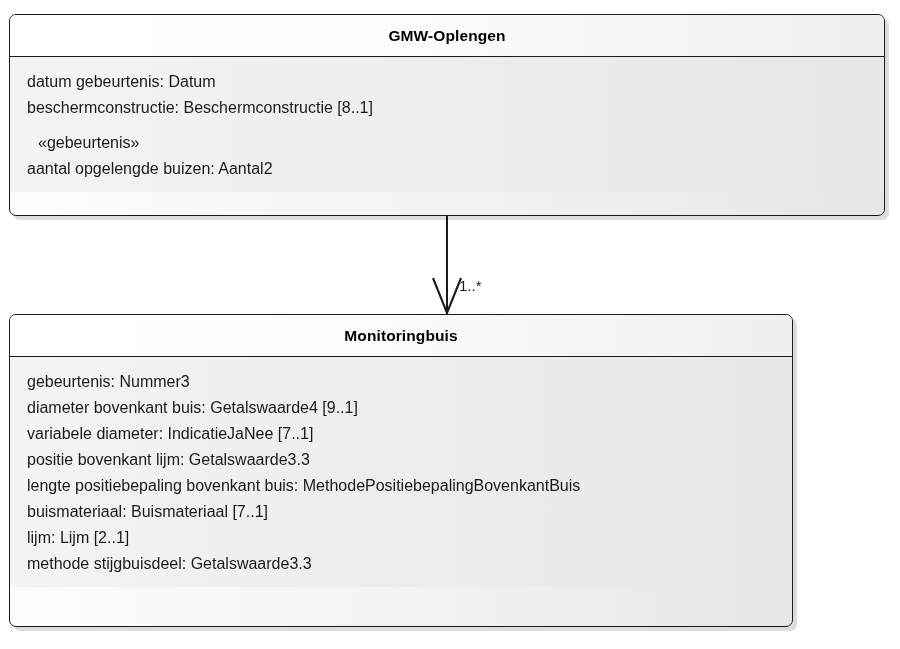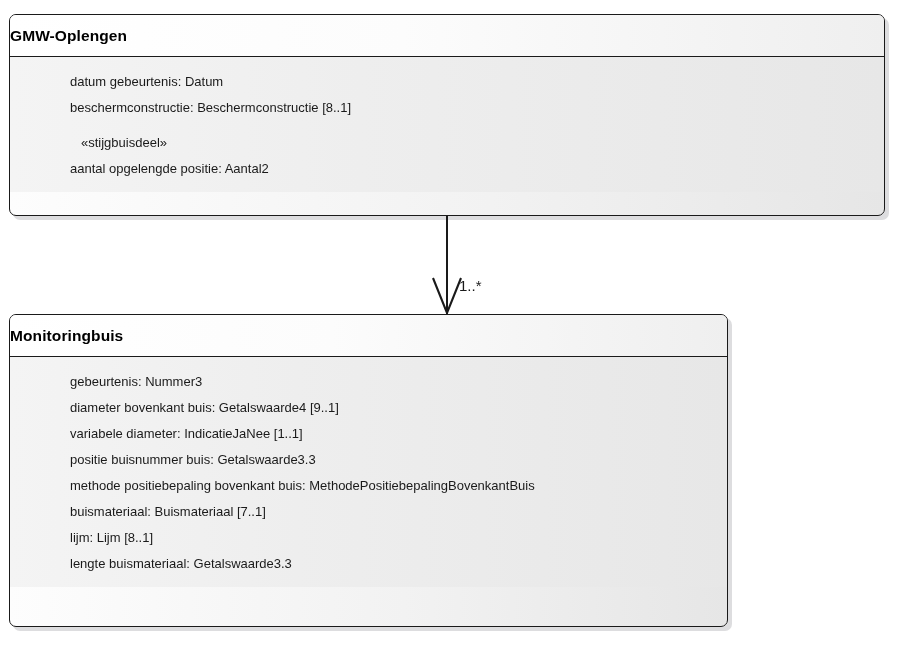--- a/index.html
+++ b/index.html
@@ -26,38 +26,38 @@
     border: 1.6px solid #1a1a1a;
     border-radius: 7px;
     background: linear-gradient(to right, #fdfdfd 0%, #f2f2f2 55%, #e6e6e6 100%);
     box-shadow: 4px 4px 0 0 rgba(180,180,185,0.45);
     overflow: hidden;
   }
   .uml-header {
     box-sizing: border-box;
     height: 42px;
     line-height: 42px;
+    text-align: center;
     font-weight: bold;
     font-size: 15.5px;
     color: #000000;
     background: linear-gradient(to right, #ffffff 0%, #fcfcfc 45%, #efefef 100%);
     border-bottom: 1.6px solid #1a1a1a;
     letter-spacing: 0.1px;
   }
   .uml-body {
     box-sizing: border-box;
     padding: 12px 0 10px 17px;
     background: linear-gradient(to right, #f4f4f4 0%, #eeeeee 40%, #e7e7e7 100%);
   }
   .attr {
-    font-size: 13px;
+    font-size: 16px;
     line-height: 26px;
     color: #1a1a1a;
     white-space: nowrap;
-    margin-left: 43px;
   }
   .attr.stereotype {
     padding-left: 11px;
     padding-top: 9px;
   }
 
   
   .conn-line {
     position: absolute;
     background: #1a1a1a;
@@ -76,40 +76,40 @@
 </head>
 <body>
 
 <div id="canvas">
 
   <div class="uml-class" id="class-0" style="left:9px; top:14px; width:876px; height:202px;">
     <div class="uml-header">GMW-Oplengen</div>
     <div class="uml-body" id="body-0">
         <div class="attr">datum gebeurtenis: Datum</div>
         <div class="attr">beschermconstructie: Beschermconstructie [8..1]</div>
-        <div class="attr stereotype">«stijgbuisdeel»</div>
-        <div class="attr">aantal opgelengde positie: Aantal2</div>
+        <div class="attr stereotype">«gebeurtenis»</div>
+        <div class="attr">aantal opgelengde buizen: Aantal2</div>
       </div>
   </div>
 
   <div class="conn-line" style="left:446px; top:216px; width:1.8px; height:98px;"></div>
 
   <svg class="arrow-head" style="left:425px; top:276px; width:44px; height:40px;" viewBox="0 0 44 40">
     <path d="M 8 2 L 22 37 L 36 2" fill="none" stroke="#1a1a1a" stroke-width="2.1"></path>
   </svg>
 
   <div class="mult-label" style="left:459px; top:277px;">1..*</div>
 
-  <div class="uml-class" id="class-1" style="left:9px; top:314px; width:719px; height:313px;">
+  <div class="uml-class" id="class-1" style="left:9px; top:314px; width:784px; height:313px;">
     <div class="uml-header">Monitoringbuis</div>
     <div class="uml-body" id="body-1">
         <div class="attr">gebeurtenis: Nummer3</div>
         <div class="attr">diameter bovenkant buis: Getalswaarde4 [9..1]</div>
-        <div class="attr">variabele diameter: IndicatieJaNee [1..1]</div>
-        <div class="attr">positie buisnummer buis: Getalswaarde3.3</div>
-        <div class="attr">methode positiebepaling bovenkant buis: MethodePositiebepalingBovenkantBuis</div>
+        <div class="attr">variabele diameter: IndicatieJaNee [7..1]</div>
+        <div class="attr">positie bovenkant lijm: Getalswaarde3.3</div>
+        <div class="attr">lengte positiebepaling bovenkant buis: MethodePositiebepalingBovenkantBuis</div>
         <div class="attr">buismateriaal: Buismateriaal [7..1]</div>
-        <div class="attr">lijm: Lijm [8..1]</div>
-        <div class="attr">lengte buismateriaal: Getalswaarde3.3</div>
+        <div class="attr">lijm: Lijm [2..1]</div>
+        <div class="attr">methode stijgbuisdeel: Getalswaarde3.3</div>
       </div>
   </div>
 
 </div>
 
 </body></html>

